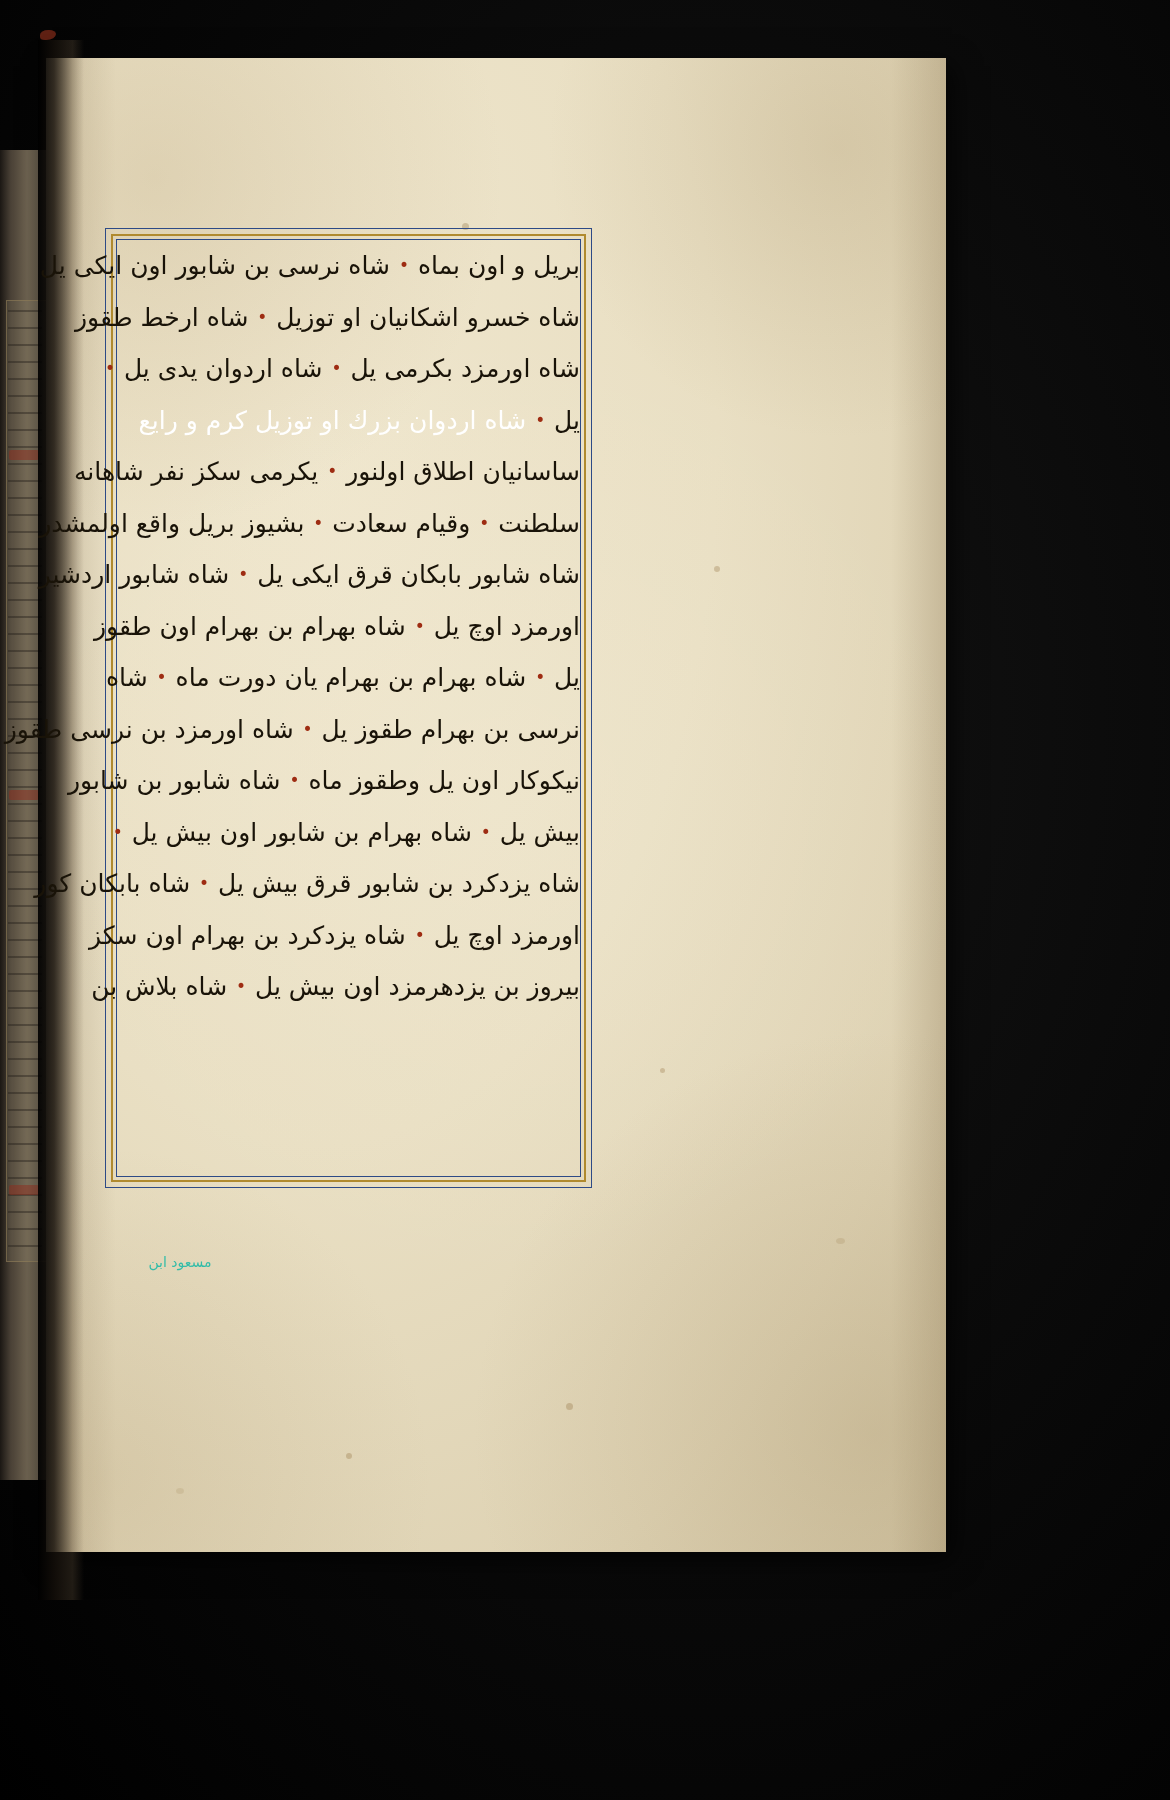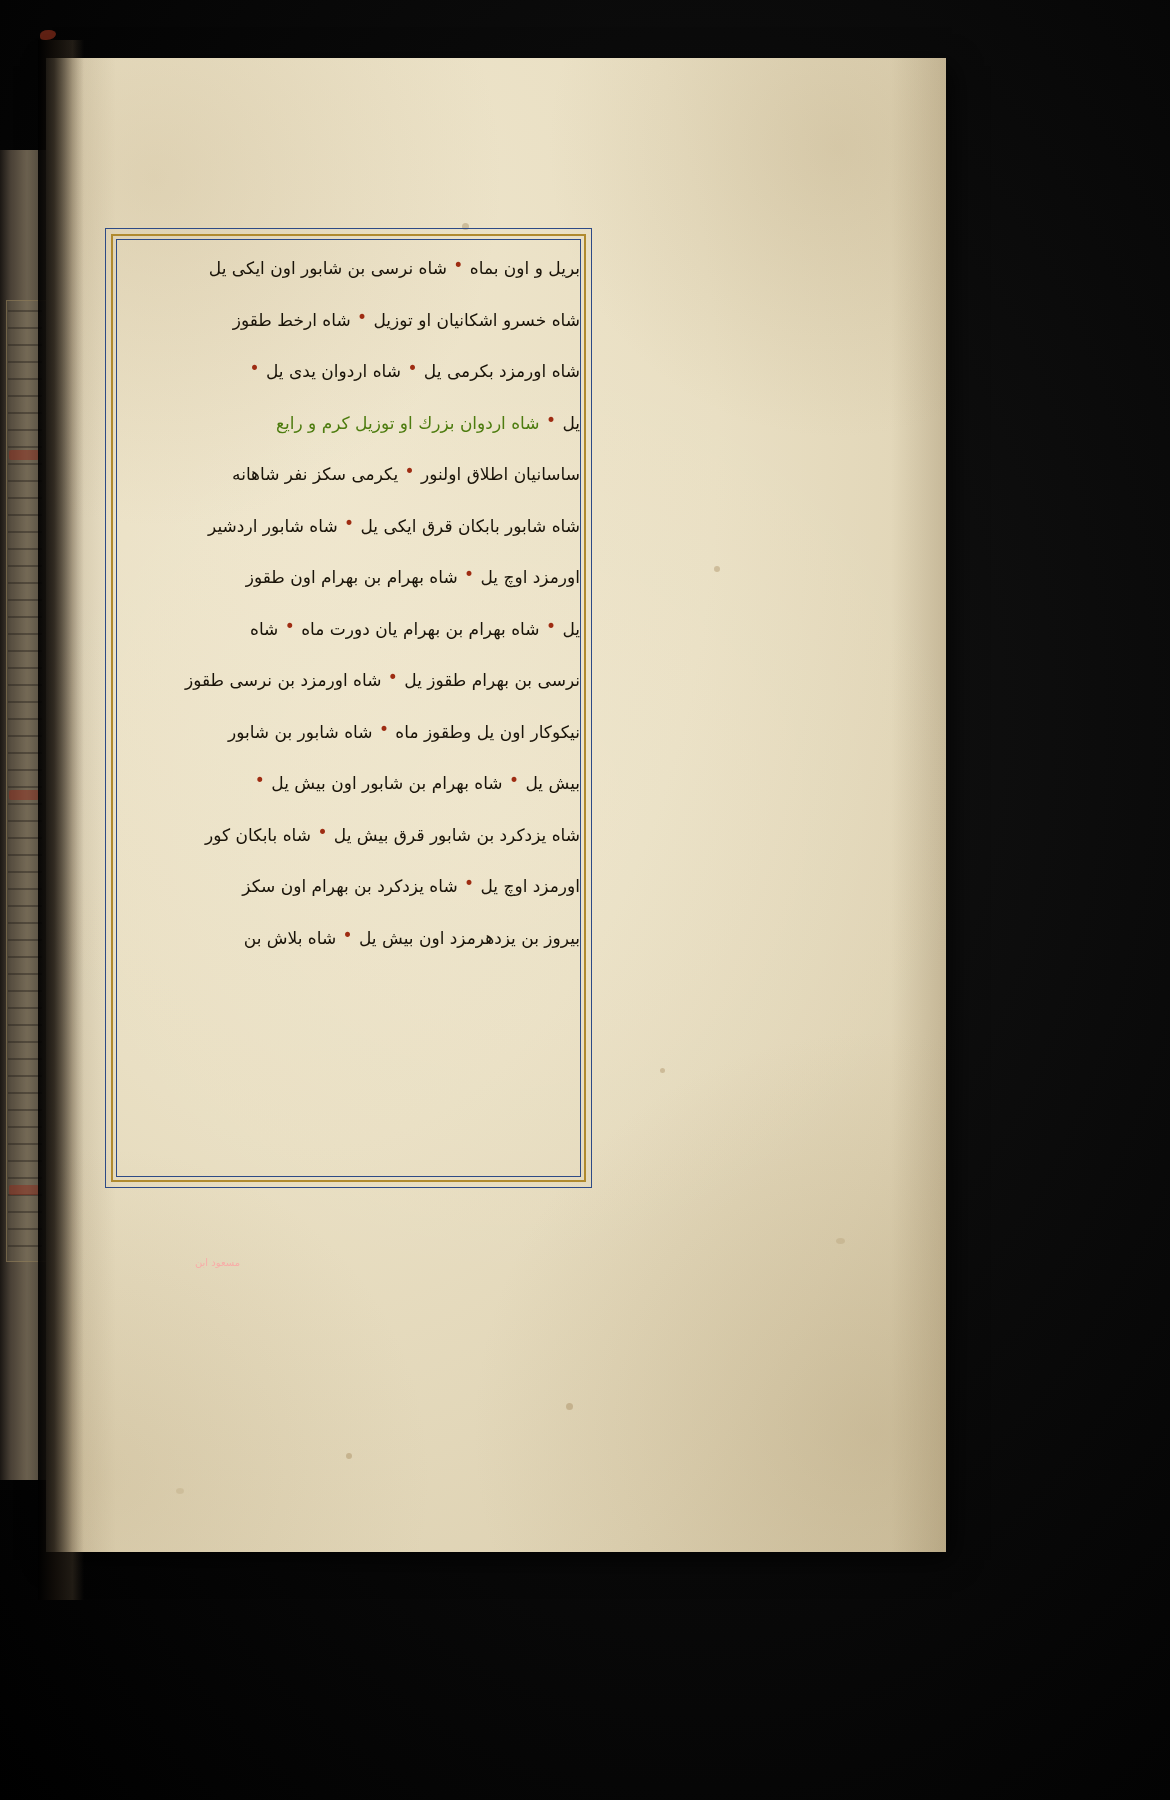--- a/index.html
+++ b/index.html
@@ -179,41 +179,42 @@
     height: 51.5px;
     line-height: 51.5px;
     white-space: nowrap;
     font-family: "DejaVu Sans", sans-serif;
     font-size: 25px;
     color: #191308;
     letter-spacing: -0.5px;
     overflow: visible;
   }
   .line .seg {
-    font-size: 17px;
+    font-size: 25px;
   }
   .line .gold {
-    color: #4d7c0f;
+    color: #ffffff;
   }
   .line .dot {
     color: #9e2c12;
     font-size: 17px;
     vertical-align: 3px;
     padding: 0 1px;
   }
 
   
   .margin-note {
     position: absolute;
     left: 120px;
     top: 1255px;
     width: 120px;
+    text-align: center;
     direction: rtl;
-    color: #fca5a5;
-    font-size: 10px;
+    color: #14b8a6;
+    font-size: 14px;
     line-height: 15px;
     z-index: 5;
     opacity: 0.85;
   }
 
   
   .fleck {
     position: absolute;
     width: 16px;
     height: 10px;
@@ -257,20 +258,21 @@
     <div class="text-frame-inner"></div>
     <div class="text-frame-inner2"></div>
   </div>
 
   <div class="text-column">
     <div class="line"><span class="seg">بريل و اون بماه </span><span class="dot">•</span><span class="seg"> شاه نرسى بن شابور اون ايكى يل</span></div>
     <div class="line"><span class="seg">شاه خسرو اشكانيان او توزيل </span><span class="dot">•</span><span class="seg"> شاه ارخط طقوز</span></div>
     <div class="line"><span class="seg">شاه اورمزد بكرمى يل </span><span class="dot">•</span><span class="seg"> شاه اردوان يدى يل </span><span class="dot">•</span><span class="seg"></span></div>
     <div class="line"><span class="seg">يل </span><span class="dot">•</span><span class="seg gold"> شاه اردوان بزرك او توزيل كرم و رايع</span></div>
     <div class="line"><span class="seg">ساسانيان اطلاق اولنور </span><span class="dot">•</span><span class="seg"> يكرمى سكز نفر شاهانه</span></div>
+    <div class="line"><span class="seg">سلطنت </span><span class="dot">•</span><span class="seg"> وقيام سعادت </span><span class="dot">•</span><span class="seg"> بشيوز بريل واقع اولمشدر</span></div>
     <div class="line"><span class="seg">شاه شابور بابكان قرق ايكى يل </span><span class="dot">•</span><span class="seg"> شاه شابور اردشير</span></div>
     <div class="line"><span class="seg">اورمزد اوچ يل </span><span class="dot">•</span><span class="seg"> شاه بهرام بن بهرام اون طقوز</span></div>
     <div class="line"><span class="seg">يل </span><span class="dot">•</span><span class="seg"> شاه بهرام بن بهرام يان دورت ماه </span><span class="dot">•</span><span class="seg"> شاه</span></div>
     <div class="line"><span class="seg">نرسى بن بهرام طقوز يل </span><span class="dot">•</span><span class="seg"> شاه اورمزد بن نرسى طقوز</span></div>
     <div class="line"><span class="seg">نيكوكار اون يل وطقوز ماه </span><span class="dot">•</span><span class="seg"> شاه شابور بن شابور</span></div>
     <div class="line"><span class="seg">بيش يل </span><span class="dot">•</span><span class="seg"> شاه بهرام بن شابور اون بيش يل </span><span class="dot">•</span><span class="seg"></span></div>
     <div class="line"><span class="seg">شاه يزدكرد بن شابور قرق بيش يل </span><span class="dot">•</span><span class="seg"> شاه بابكان كور</span></div>
     <div class="line"><span class="seg">اورمزد اوچ يل </span><span class="dot">•</span><span class="seg"> شاه يزدكرد بن بهرام اون سكز</span></div>
     <div class="line"><span class="seg">بيروز بن يزدهرمزد اون بيش يل </span><span class="dot">•</span><span class="seg"> شاه بلاش بن</span></div>
   </div>

